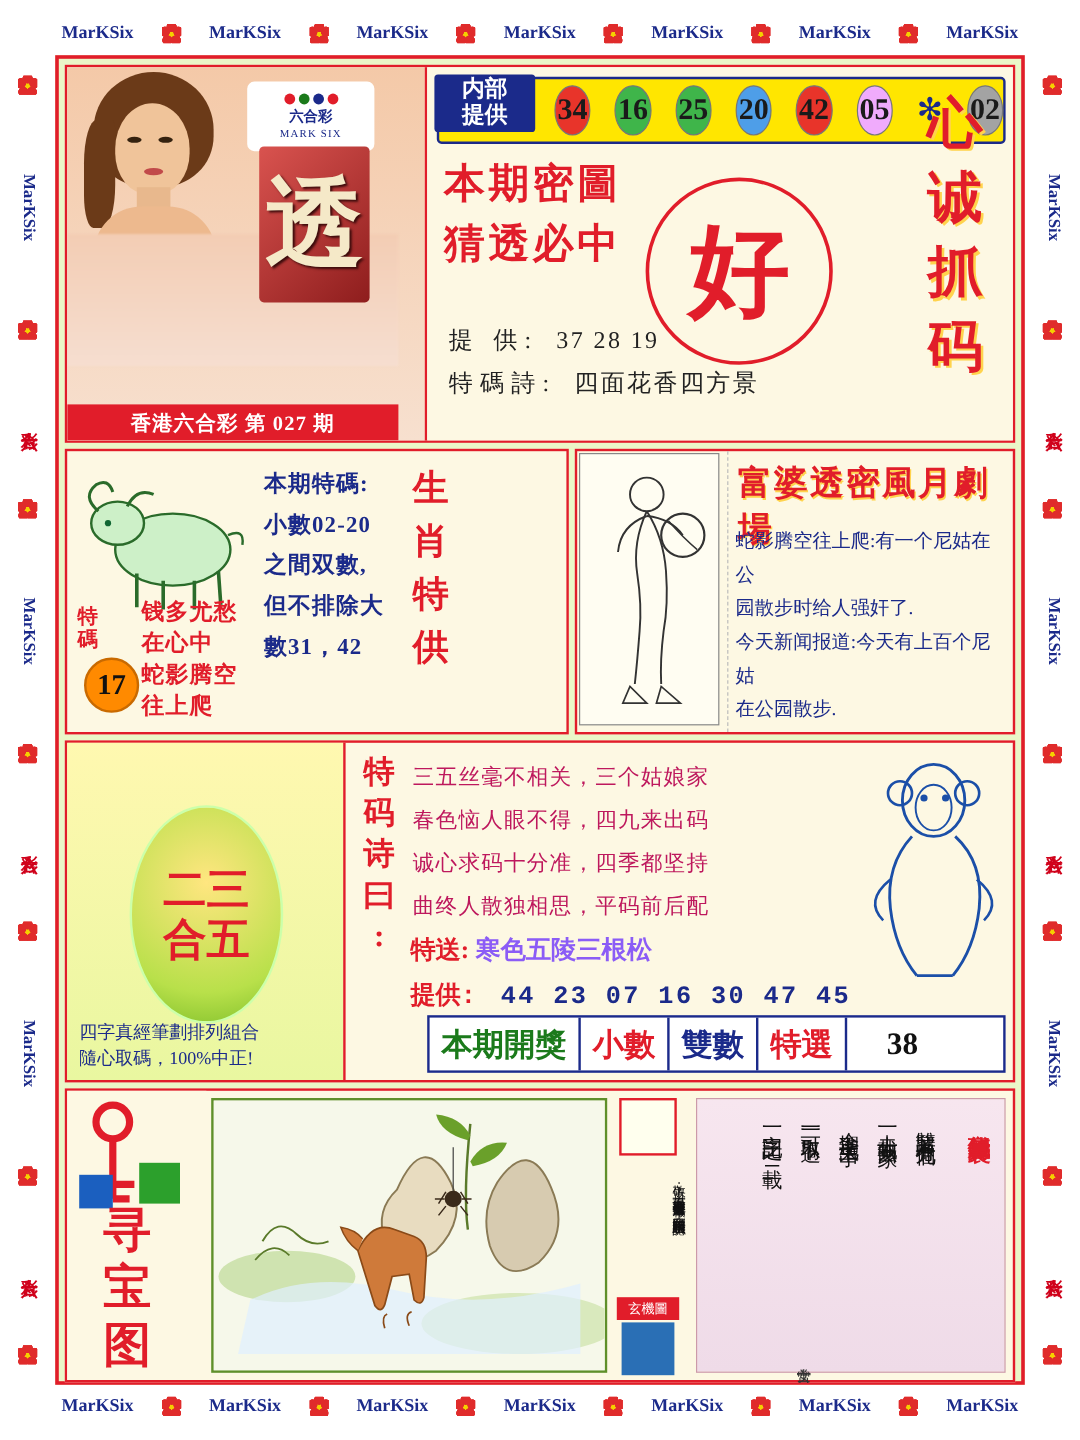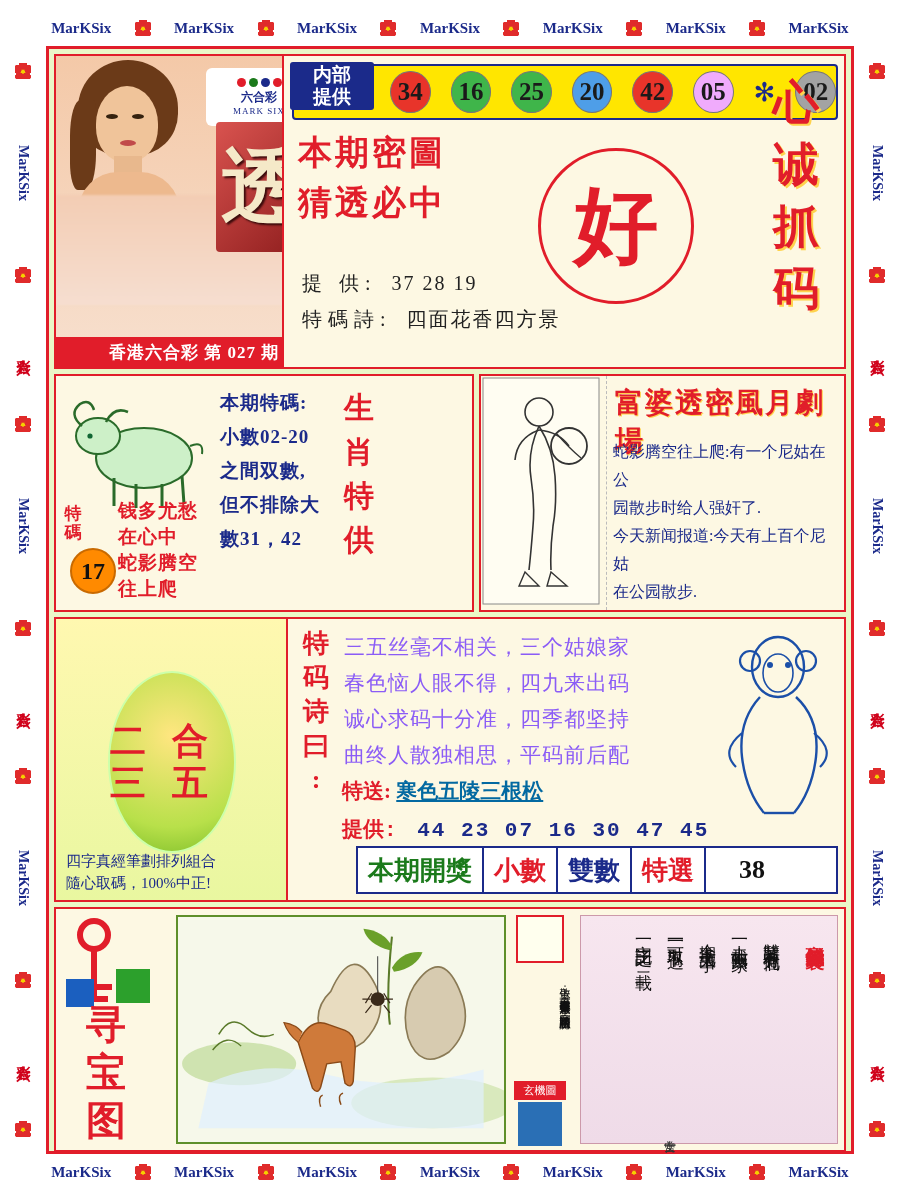--- a/index.html
+++ b/index.html
@@ -39,21 +39,21 @@
   
   .frame{
     position:absolute;left:46px;top:46px;width:808px;height:1108px;
     border:3px solid #e11d2a;box-sizing:border-box;background:#eaf7c8;
     padding:5px;
   }
   .inner{position:relative;width:100%;height:100%;background:#eaf7c8;}
 
   
   .sec1{position:relative;height:315px;border:2px solid #e11d2a;box-sizing:border-box;background:#fdf8e3;display:flex;}
-  .photo{width:228px;position:relative;border-right:2px solid #e11d2a;box-sizing:border-box;background:linear-gradient(#f4c9a8,#f7e0cf);overflow:hidden;}
+  .photo{width:300px;position:relative;border-right:2px solid #e11d2a;box-sizing:border-box;background:linear-gradient(#f4c9a8,#f7e0cf);overflow:hidden;}
   .girl{position:absolute;left:8px;top:4px;width:130px;height:200px;}
   .girl .hair{position:absolute;left:14px;top:0;width:100px;height:96px;background:#6b3a18;border-radius:50% 50% 44% 44%;}
   .girl .face{position:absolute;left:32px;top:26px;width:62px;height:76px;background:#f0c49a;border-radius:50% 50% 45% 45%;}
   .girl .eye{position:absolute;width:12px;height:5px;background:#35220f;border-radius:50%;top:54px;}
   .girl .eye.l{left:42px;} .girl .eye.r{left:68px;}
   .girl .lips{position:absolute;left:56px;top:80px;width:16px;height:6px;background:#c14a4a;border-radius:50%;}
   .girl .neck{position:absolute;left:50px;top:96px;width:28px;height:24px;background:#e8b88d;}
   .girl .body{position:absolute;left:14px;top:112px;width:102px;height:92px;background:#edb98e;border-radius:40px 40px 10px 10px;}
   .girl .hairside{position:absolute;left:6px;top:40px;width:26px;height:90px;background:#6b3a18;border-radius:40% 10% 40% 30%;}
   .logo-circle{
@@ -139,34 +139,34 @@
   
   .sec3{position:relative;margin-top:5px;height:285px;border:2px solid #e11d2a;box-sizing:border-box;background:#fdf8e3;display:flex;}
   .money{width:232px;position:relative;border-right:2px solid #e11d2a;box-sizing:border-box;background:linear-gradient(#fff8b0,#e9f7a0);}
   .money-title{
     position:absolute;left:10px;top:8px;font-size:30px;font-weight:bold;color:#e11d2a;
     font-family:"Liberation Serif",serif;letter-spacing:2px;text-shadow:1px 1px 0 #ffd34d;
   }
   .oval{
     position:absolute;left:52px;top:52px;width:124px;height:178px;border-radius:50%;
     background:radial-gradient(circle at 50% 35%,#ffe680,#b8e04a 70%,#7fbf2a);
-    border:2px solid #cfa;display:flex;flex-direction:row;align-items:center;justify-content:center;
+    border:2px solid #cfa;display:flex;flex-direction:column;align-items:center;justify-content:center;
     color:#e11d2a;font-size:36px;font-weight:bold;font-family:"Liberation Serif",serif;line-height:42px;
   }
   .money-note{position:absolute;left:10px;bottom:6px;color:#1b2a8a;font-size:15px;line-height:22px;font-family:"Liberation Serif",serif;}
   .poemwrap{flex:1;position:relative;}
   .poem-label{
     position:absolute;left:8px;top:8px;width:40px;color:#e11d2a;font-size:26px;font-weight:bold;
     font-family:"Liberation Serif",serif;line-height:34px;text-align:center;
   }
   .poem-lines{position:absolute;left:56px;top:10px;right:146px;font-family:"Liberation Serif",serif;}
-  .poem-lines div{color:#8b5cf6;font-size:21px;line-height:36px;letter-spacing:1px;}
+  .poem-lines div{color:#be185d;font-size:18px;line-height:36px;letter-spacing:1px;}
   .special-send{position:absolute;left:54px;top:158px;font-size:21px;font-family:"Liberation Serif",serif;}
   .special-send .lb{color:#e11d2a;font-weight:bold;}
-  .special-send .vv{color:#0369a1;font-weight:bold;text-decoration:underline;}
+  .special-send .vv{color:#8b5cf6;font-weight:bold;}
   .provide{position:absolute;left:54px;top:196px;font-size:21px;font-family:Liberation Mono, monospace;}
   .provide .lb{color:#e11d2a;font-weight:bold;}
   .provide .vv{color:#1b2a8a;font-weight:bold;letter-spacing:2px;margin-left:8px;}
   .monkey{position:absolute;right:4px;top:4px;width:140px;height:200px;}
   .resultbar{
     position:absolute;left:52px;bottom:6px;right:6px;height:44px;border:2px solid #1b2a8a;background:#fff;
     display:flex;align-items:stretch;margin-left:16px;
   }
   .resultbar .cell{display:flex;align-items:center;justify-content:center;font-family:"Liberation Serif",serif;font-weight:bold;font-size:26px;padding:0 10px;border-right:2px solid #1b2a8a;}
   .resultbar .cell:last-child{border-right:none;}

